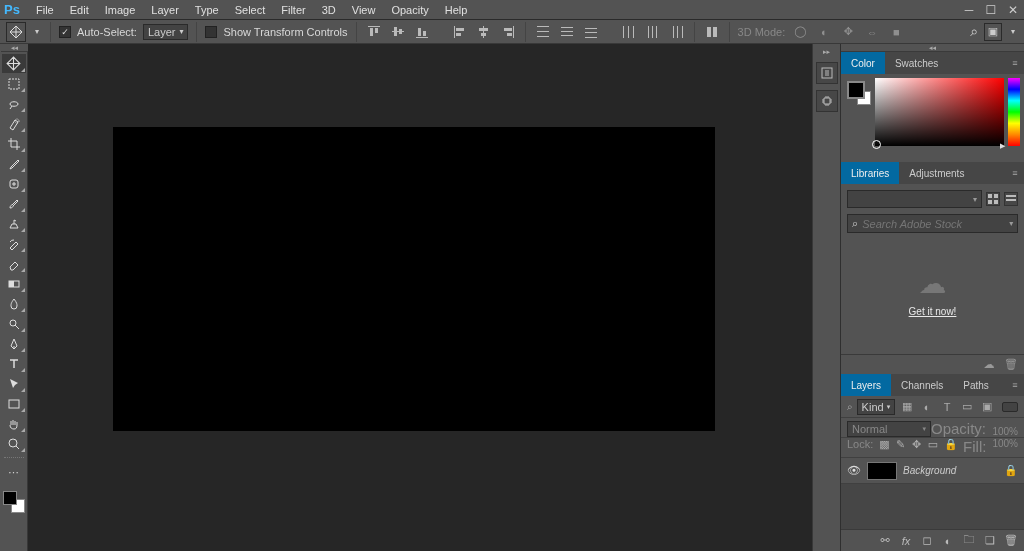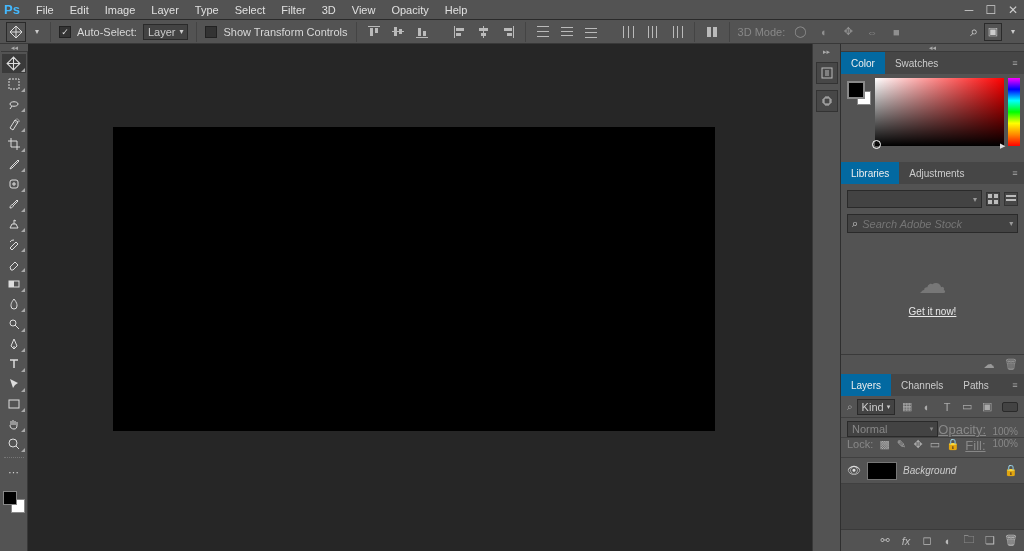--- a/index.html
+++ b/index.html
@@ -90,21 +90,21 @@
   .lib-foot-ic{ width:14px; color:#999; cursor:pointer; text-align:center;}
 
   
   .layers-body { flex:1; display:flex; flex-direction:column; }
   .layers-filter { height:22px; display:flex; align-items:center; gap:4px; padding: 0 6px; border-bottom:1px solid #404040;}
   .filter-dd { display:flex; align-items:center; gap:3px; background:#434343; border:1px solid #2a2a2a; padding:1px 4px; font-size:10px;}
   .filter-icon { width:16px; height:16px; display:flex; align-items:center; justify-content:center; color:#aaa; cursor:pointer;}
   .filter-switch{margin-left:auto;width:16px;height:10px;background:#434343;border:1px solid #2a2a2a;border-radius:2px;}
   .layers-blend { height:20px; display:flex; align-items:flex-end; padding: 0 6px; border-bottom:1px solid #404040;}
   .blend-dd{flex:1; background:#434343; border:1px solid #2a2a2a; padding:1px 4px; display:flex; align-items:center; font-size:10px; color:#888;}
-  .opac-label{font-size:13px; color:#888;text-decoration:underline;}
+  .opac-label{font-size:15px; color:#888;}
   .opac-val{font-size:10px; color:#888; width:32px; text-align:right;}
   .layers-lock { height:20px; display:flex; gap:6px; padding: 0 6px; border-bottom:1px solid #404040; font-size:9px; color:#888;}
   .lock-ic{width:13px;color:#aaa; text-align:center; cursor:pointer;}
   .layers-list { flex:1; background:#464646; overflow:auto;}
   .layer-row { height:26px; display:flex; align-items:center; gap:6px; padding:0 6px; background:#535353; border-bottom:1px solid #404040;}
   .layer-eye{width:14px;color:#ddd; cursor:pointer; text-align:center;}
   .layer-thumb{width:30px;height:18px;background:#000;border:1px solid #777;}
   .layer-name{font-style:italic; font-size:10px;}
   .layer-lock{margin-left:auto;color:#bbb; width:14px; text-align:center;}
   .layers-footer{height:22px;border-top:1px solid #3a3a3a; display:flex; justify-content:flex-end; align-items:center; gap:7px; padding:0 6px;}

